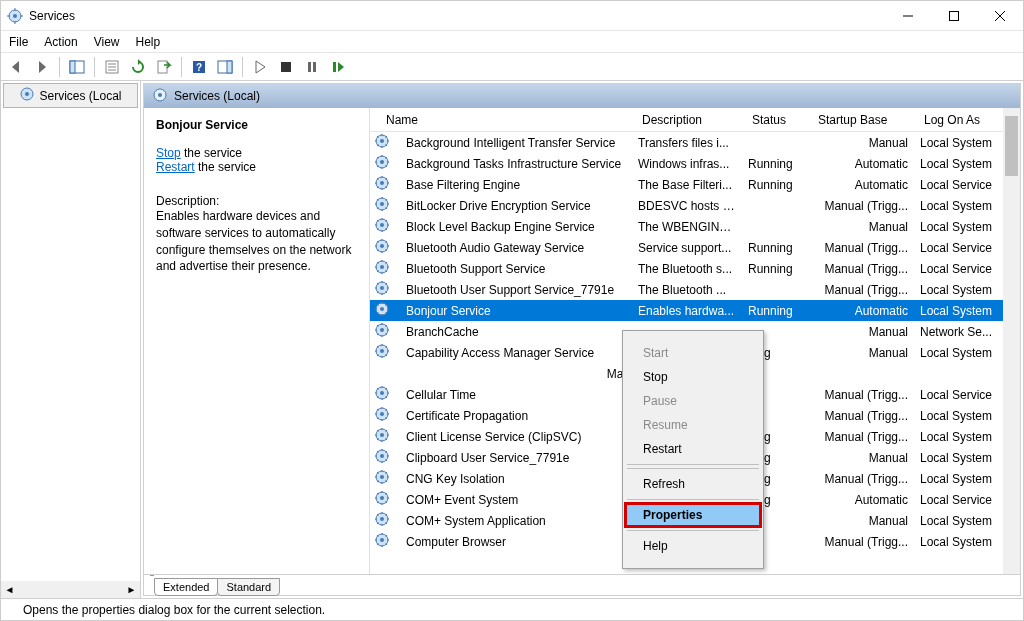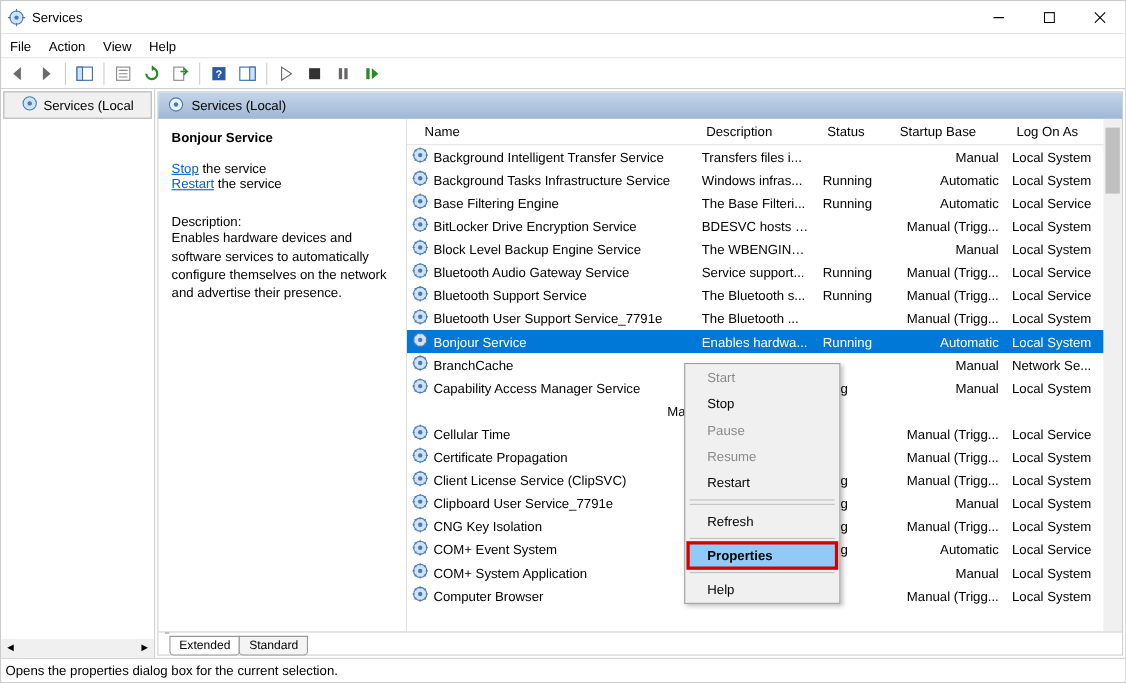--- a/index.html
+++ b/index.html
@@ -37,34 +37,34 @@
   .col { padding:0 6px; border-right:1px solid transparent; white-space:nowrap; overflow:hidden;}
   .col.name { width:262px; padding-left:12px;}
   .col.desc { width:110px;}
   .col.status { width:66px;}
   .col.start { width:106px;}
   .col.logon { width:102px;}
   .rows { }
   .row { display:flex; height:21px; align-items:center; font-size:12px;}
   .row.selected { background:#0078d7; color:#fff;}
   .row .cell { padding:0 6px; white-space:nowrap; overflow:hidden; text-overflow:ellipsis;}
-  .row .cell.name { width:262px; display:flex; align-items:center; gap:4px; padding-left:4px;}
+  .row .cell.name { width:262px; display:flex; align-items:center; gap:16px; padding-left:4px;}
   .row .cell.desc { width:110px;}
   .row .cell.status { width:66px;}
   .row .cell.start { width:106px;text-align:right;}
   .row .cell.logon { width:102px;}
   .gearicon { width:16px; height:16px; flex-shrink:0;}
   .vscroll { position:absolute; right:0; top:0; bottom:0; width:17px; background:#f0f0f0;}
   .vscroll .thumb { position:absolute; left:2px; right:2px; top:8px; height:60px; background:#c0c0c0;}
   .bottomtabs { height:21px; border-top:1px solid #d0d0d0; display:flex; align-items:flex-end; padding-left:6px; font-size:11px;}
   .btab { padding:2px 8px; border:1px solid #999; border-top-left-radius:0; border-top-right-radius:0; border-bottom-left-radius:4px; border-bottom-right-radius:4px; background:#fff; margin-right:-1px; position:relative; top:1px;}
   .btab.inactive { background:#f4f4f4;}
-  .statusbar { height:22px; border-top:1px solid #d0d0d0; display:flex; align-items:center; padding:0 4px; font-size:12px;}
+  .statusbar { height:22px; border-top:1px solid #d0d0d0; display:flex; align-items:center; padding:0 22px; font-size:12px;}
   
-  .ctxmenu { position:absolute; left:621px; top:329px; width:142px; background:#f0f0f0; border:1px solid #a0a0a0; box-shadow:2px 2px 4px rgba(0,0,0,0.25); font-size:12px; padding:0 2px;}
+  .ctxmenu { position:absolute; left:621px; top:329px; width:142px; background:#f0f0f0; border:1px solid #a0a0a0; box-shadow:2px 2px 4px rgba(0,0,0,0.25); font-size:12px; padding:10px 2px;}
   .ctxitem { height:24px; display:flex; align-items:center; padding:0 18px; position:relative;}
   .ctxitem.disabled { color:#8a8a8a;}
   .ctxitem .sub-arrow { position:absolute; right:6px; font-size:10px;}
   .ctxsep { height:1px; background:#c0c0c0; margin:3px 2px;}
   .ctxitem.highlight { background:#91c9f7; }
   .ctxitem.redbox { outline:3px solid #d40000; outline-offset:-2px;text-align:center;}
   .ctxitem.bold { font-weight:bold;}
 </style>
 </head>
 <body>

